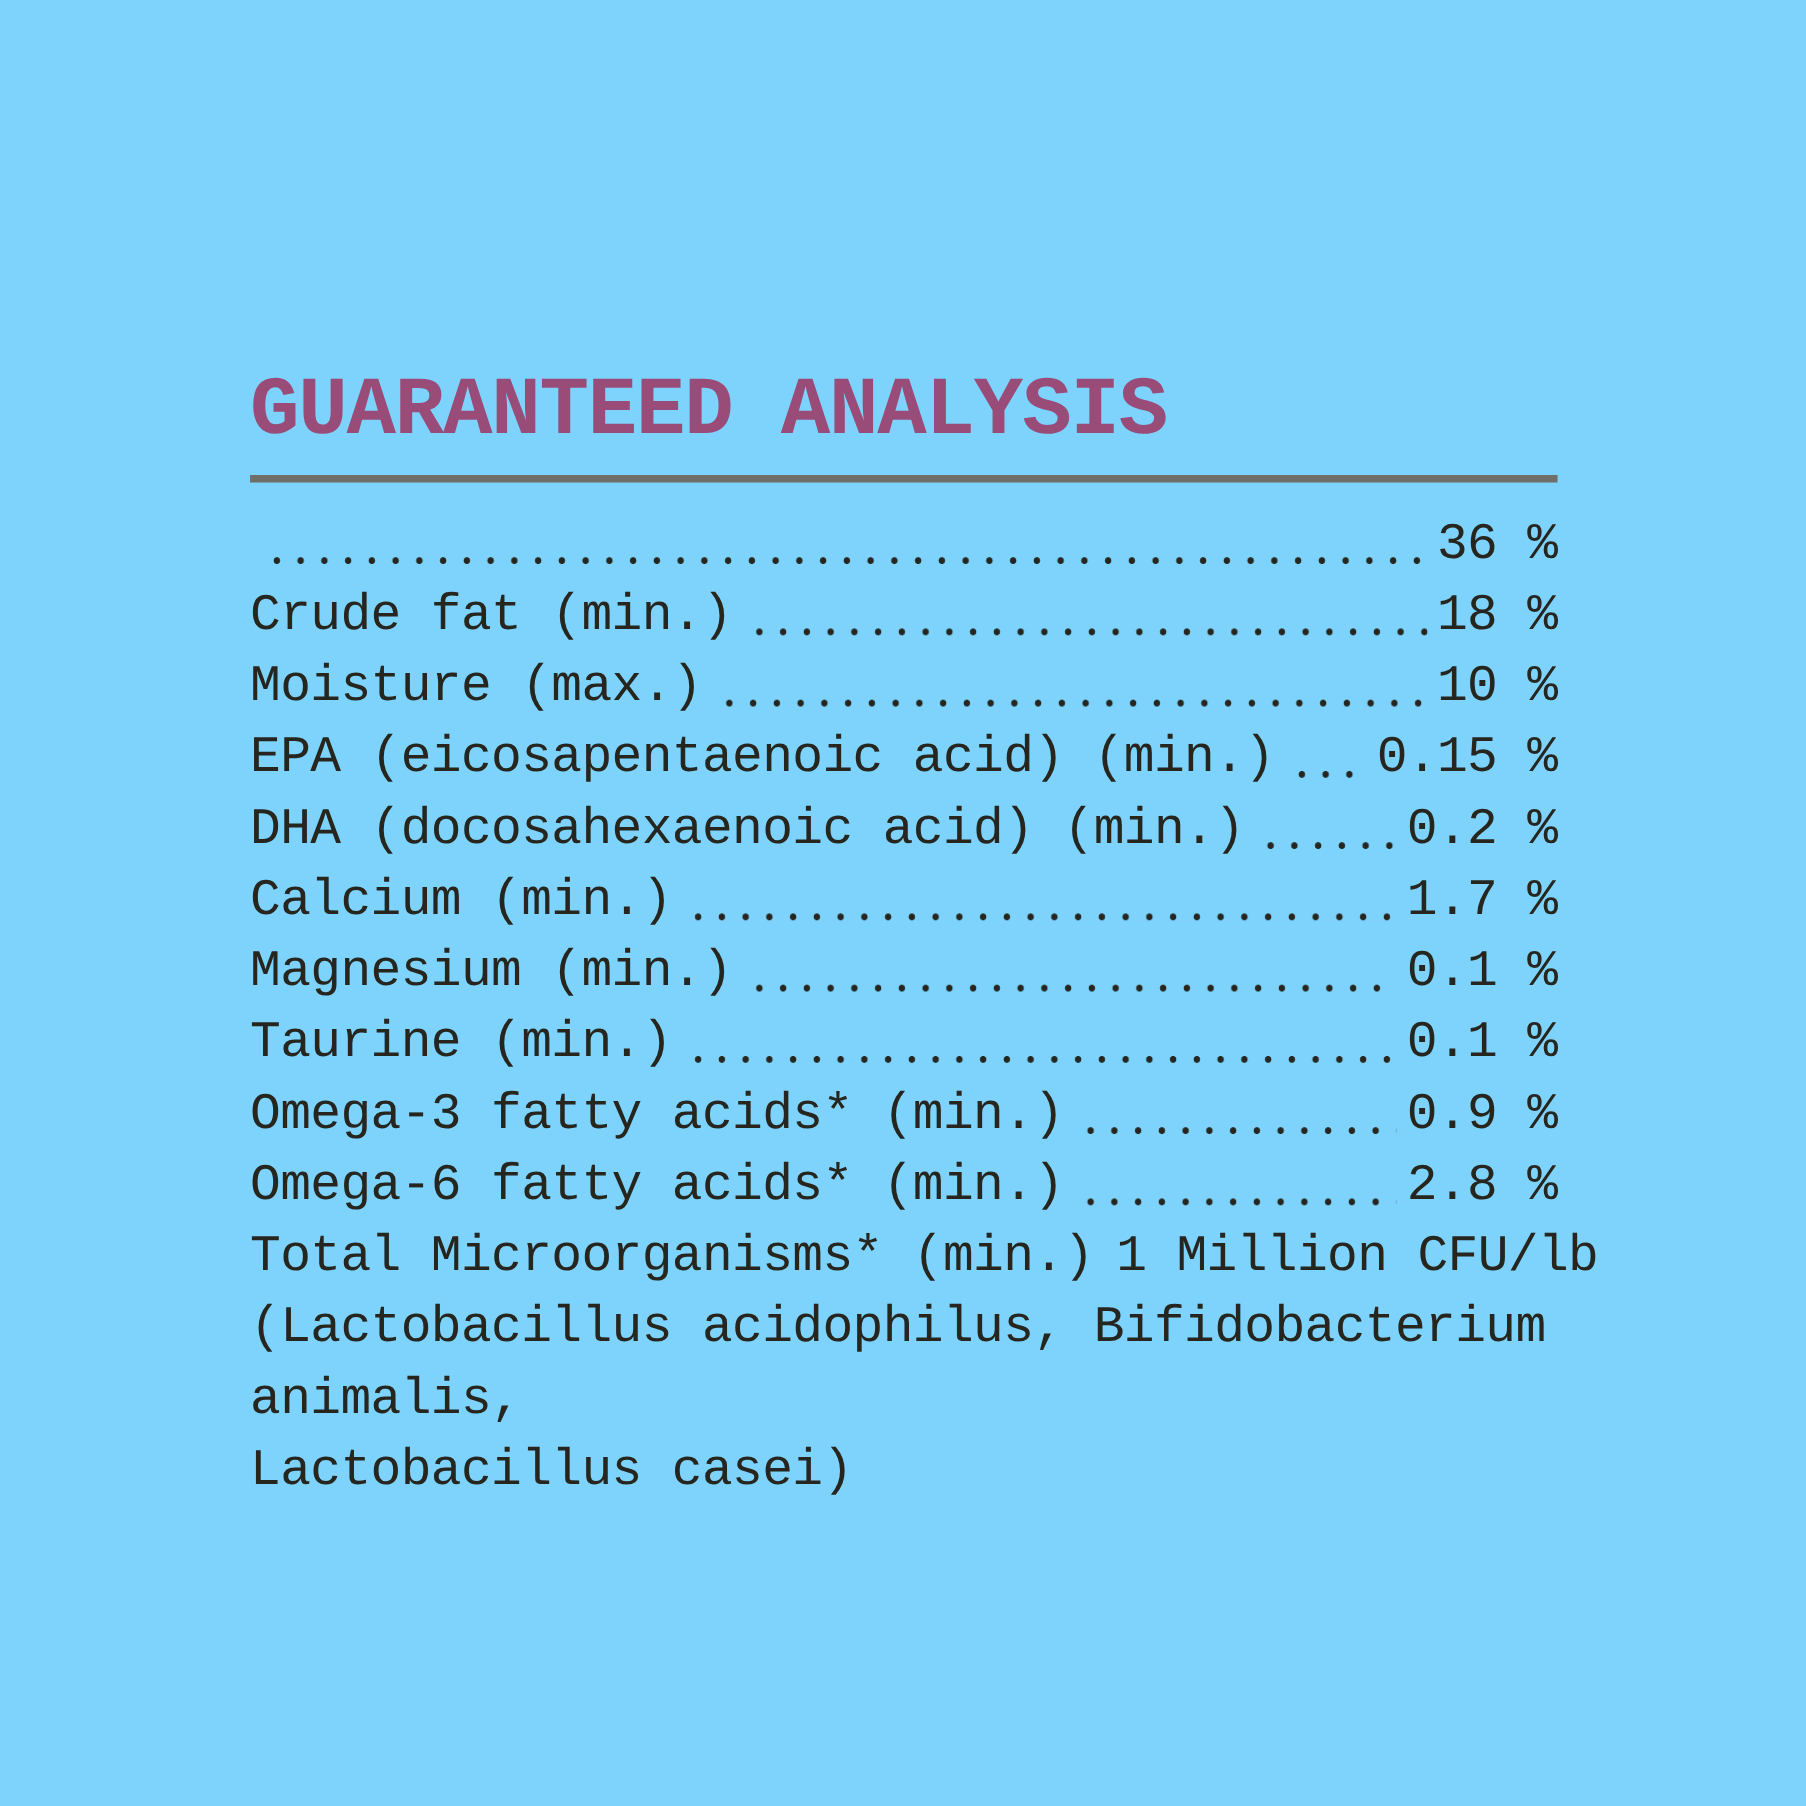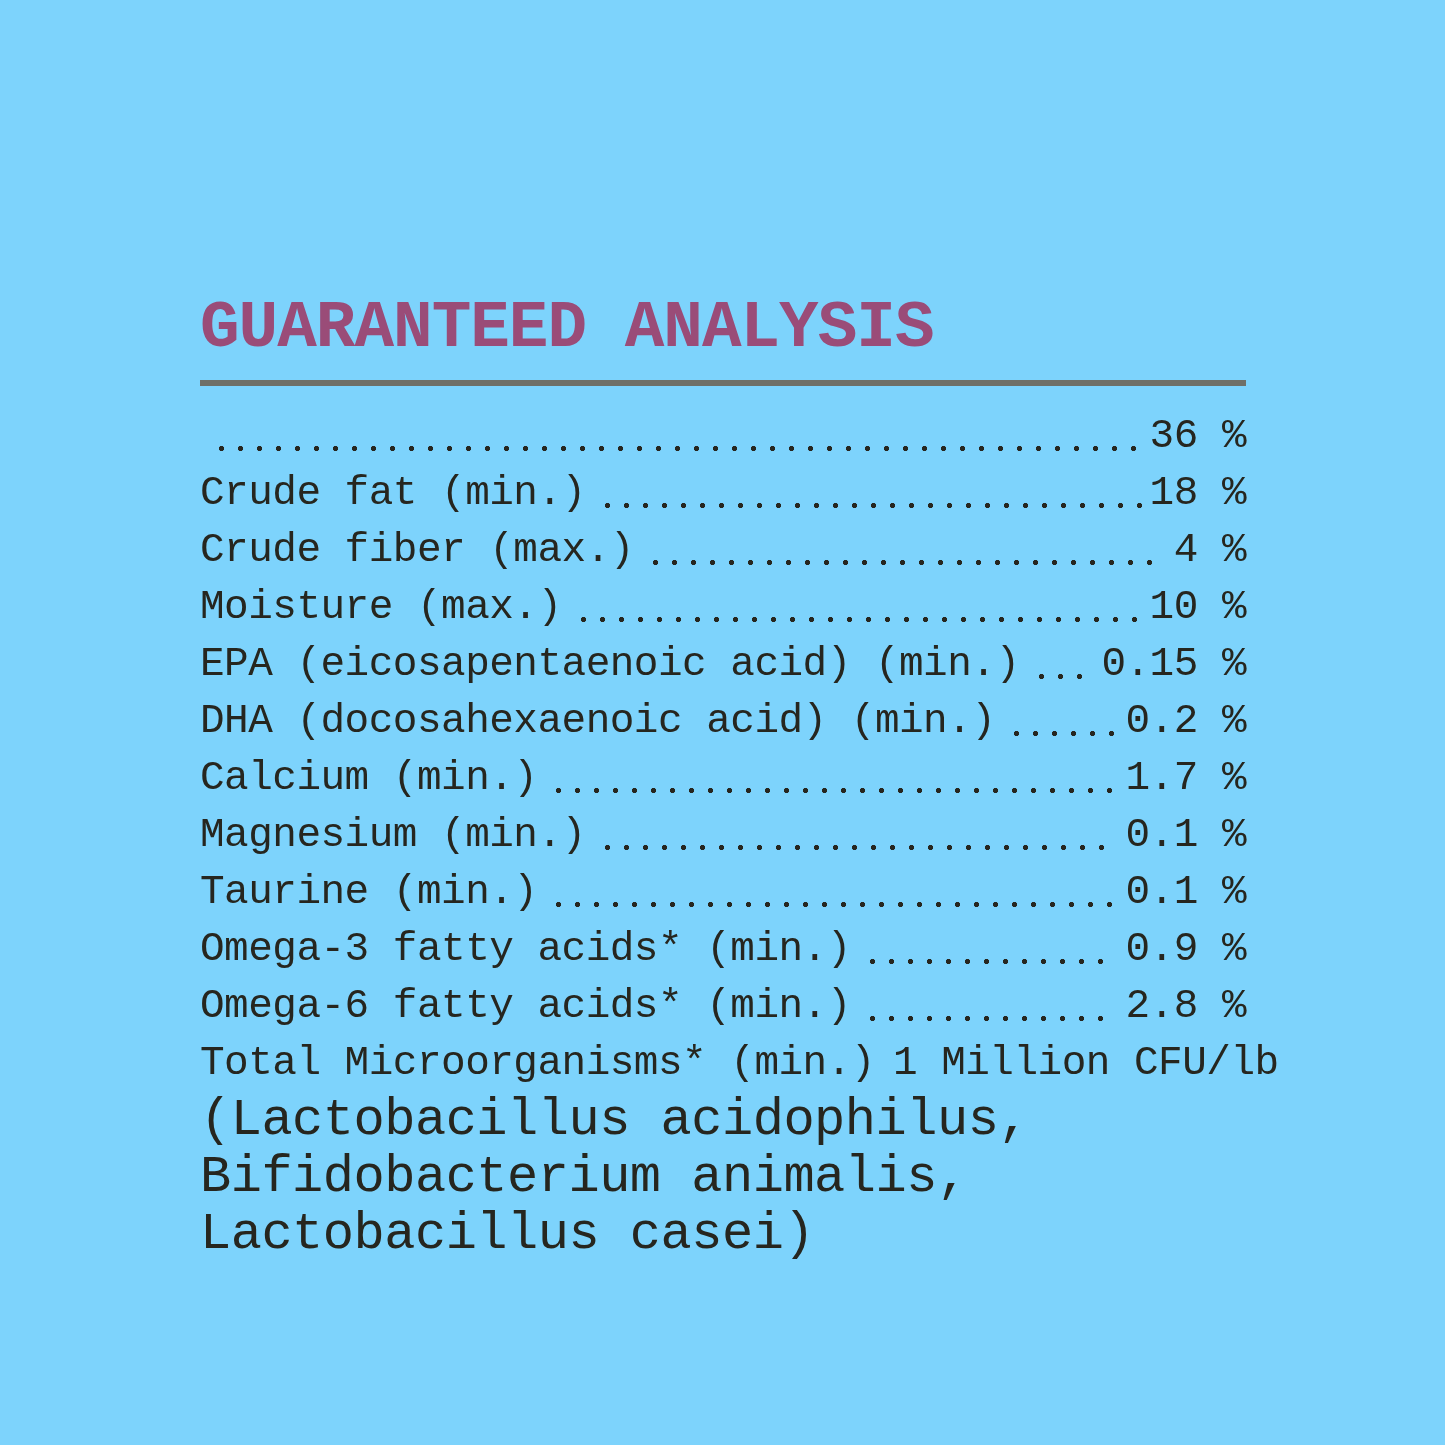--- a/index.html
+++ b/index.html
@@ -43,21 +43,21 @@
   .row .dots {
     flex: 1;
     margin: 0 8px 0 10px;
     background-image: radial-gradient(circle, #26261f 2.4px, rgba(0,0,0,0) 2.9px);
     background-size: 19px 7px;
     background-repeat: repeat-x;
     background-position: 2px 37px;
   }
   .row .value { white-space: nowrap; }
   .footnote {
-    font-size: 52px;
+    font-size: 41px;
     line-height: 57px;
     color: #26261f;
     letter-spacing: -0.5px;
   }
 </style>
 </head>
 <body>
 
 <div class="page">
   <div class="content">
@@ -68,25 +68,20 @@
 
     <div class="rows">
       <div class="row">
         <span class="dots"></span>
         <span class="value">36 %</span>
       </div>
       <div class="row">
         <span class="label">Crude fat (min.)</span>
         <span class="dots"></span>
         <span class="value">18 %</span>
-      </div>
-      <div class="row">
-        <span class="label">Crude fiber (max.)</span>
-        <span class="dots"></span>
-        <span class="value">4 %</span>
       </div>
       <div class="row">
         <span class="label">Moisture (max.)</span>
         <span class="dots"></span>
         <span class="value">10 %</span>
       </div>
       <div class="row">
         <span class="label">EPA (eicosapentaenoic acid) (min.)</span>
         <span class="dots"></span>
         <span class="value">0.15 %</span>

